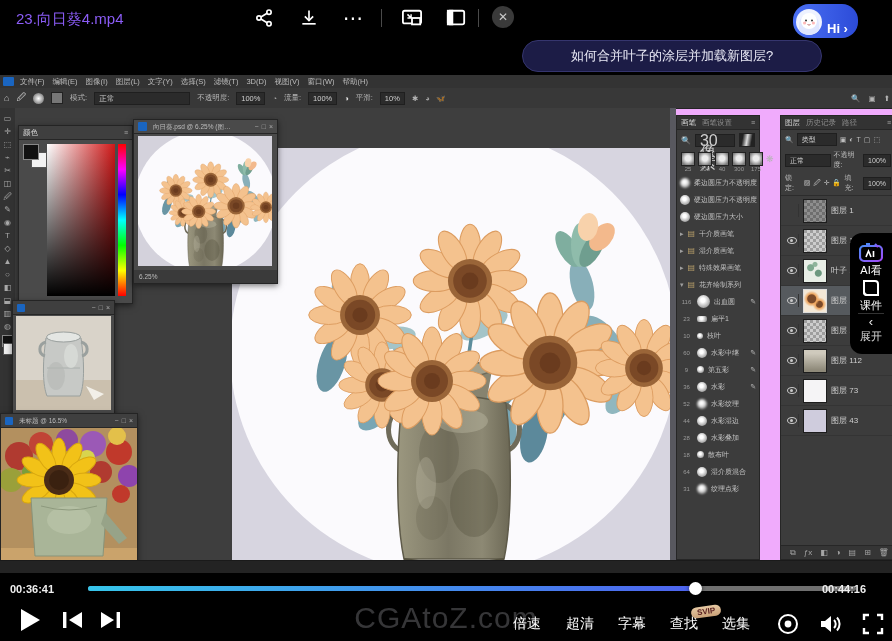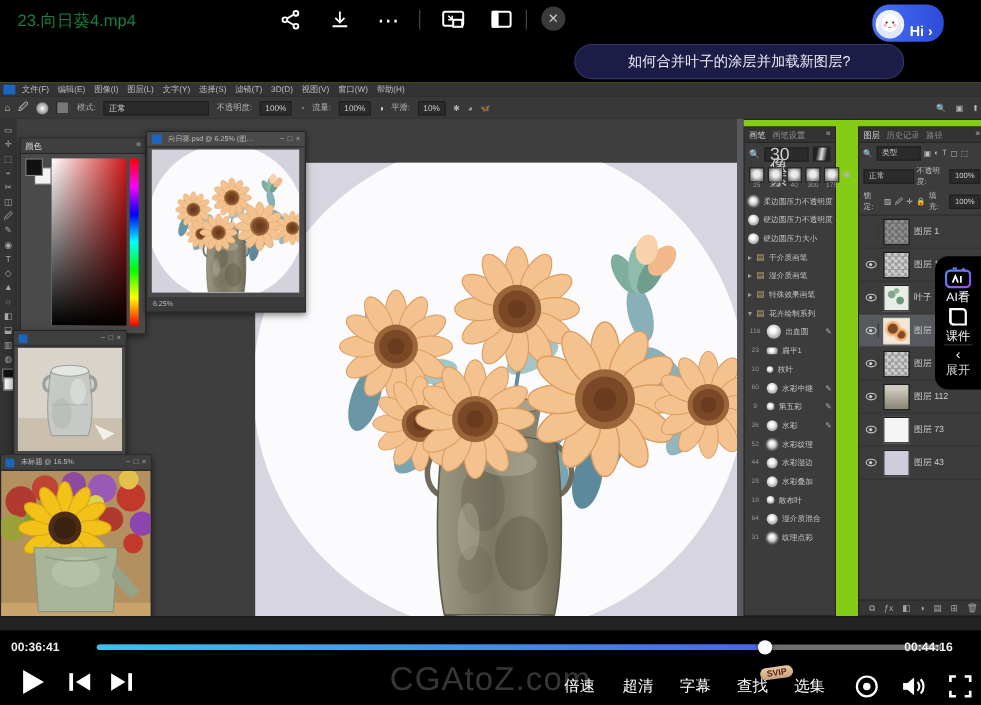--- a/index.html
+++ b/index.html
@@ -1,29 +1,29 @@
 <!DOCTYPE html>
 <html><head>
 <meta charset="utf-8">
 <style>
   html,body{margin:0;padding:0;background:#000;}
   #stage{position:relative;width:892px;height:641px;background:#000;overflow:hidden;
          font-family:"Liberation Sans","DejaVu Sans",sans-serif;color:#fff;}
   .abs{position:absolute;}
   
-  .title{font-size:15px;color:#15803d;}
+  .title{font-size:15px;color:#8b5cf6;}
   .tb-icon{width:24px;height:24px;display:flex;align-items:center;justify-content:center;cursor:pointer;}
   .tb-divider{width:1px;height:18px;background:#4a4a4a;}
   .search-pill{height:30px;border-radius:16px;background:#1c1c46;border:1px solid #35356e;
                display:flex;align-items:center;justify-content:center;padding:0 18px;font-size:13px;color:#eaeaf6;cursor:pointer;}
   .avatar-pill{height:30px;border-radius:16px;background:linear-gradient(90deg,#4a70f4,#2c4bd8);
                display:flex;align-items:center;gap:4px;padding:2px 10px 2px 2px;cursor:pointer;}
   .avatar-pill .hi{font-size:13px;color:#fff;font-weight:bold;}
   
-  .ps{background:#84cc16;}
+  .ps{background:#f0abfc;}
   .ps-text{font-size:7.5px;color:#bdbdbd;line-height:12px;white-space:nowrap;}
   .menubar{display:flex;gap:8px;align-items:center;background:#333;border-bottom:1px solid #222;padding-left:20px;}
   .optbar{display:flex;gap:7px;align-items:center;background:#383838;border-bottom:1px solid #242424;padding-left:4px;font-size:7.5px;color:#b5b5b5;}
   .optbox{background:#2b2b2b;border:1px solid #1f1f1f;padding:0 4px;height:11px;line-height:11px;color:#cfcfcf;}
   .doc-tab{background:#454545;border:1px solid #262626;border-bottom:none;display:flex;align-items:center;
            padding:0 5px;font-size:7px;color:#d0d0d0;white-space:nowrap;}
   .toolbox{background:#333;border-right:1px solid #242424;display:flex;flex-direction:column;align-items:center;gap:4px;padding-top:6px;}
   .toolbox span{font-size:8px;color:#a8a8a8;line-height:9px;}
   .pasteboard{background:#3e3e3e;}
   .canvas{background:#d7d5e0;overflow:hidden;}

